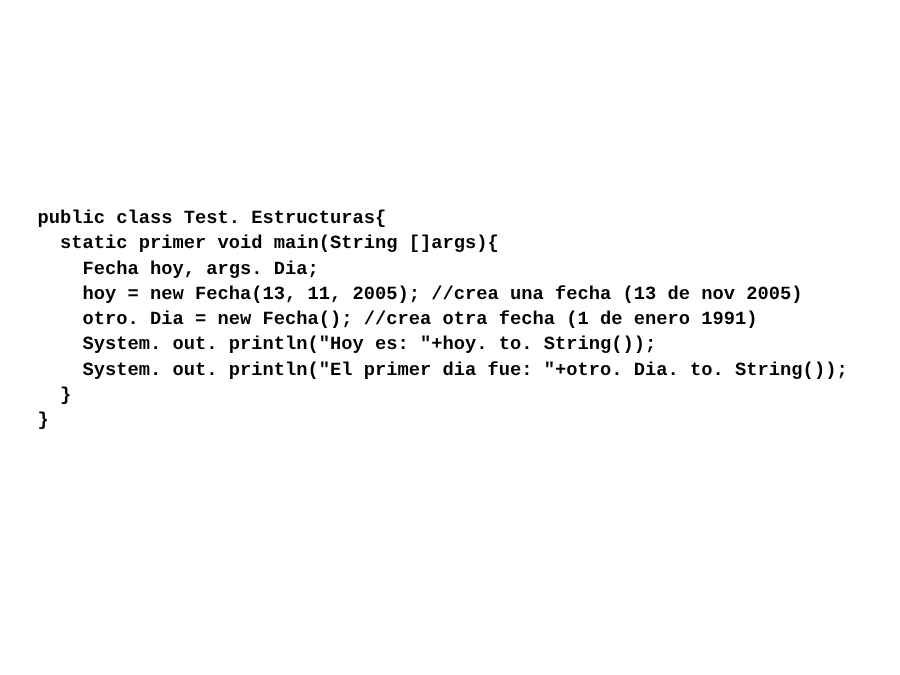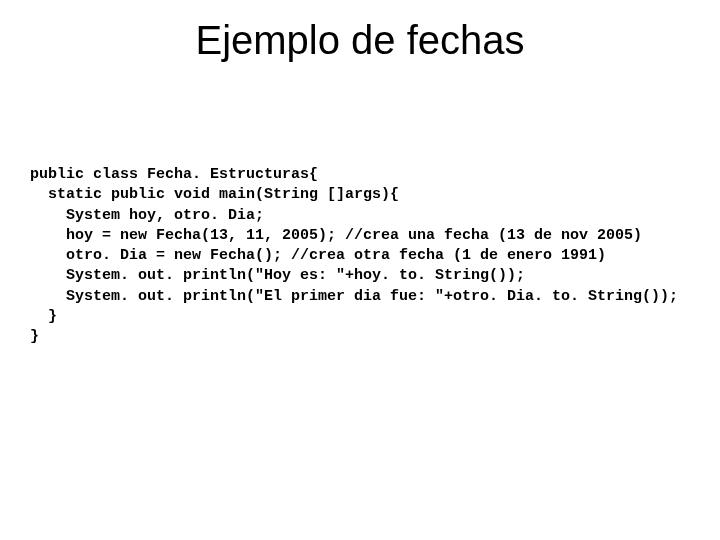--- a/index.html
+++ b/index.html
@@ -36,23 +36,22 @@
     line-height: 1.35;
     color: #000000;
     font-weight: bold;
     white-space: pre;
   }
 </style>
 </head>
 <body>
 
 <div class="slide">
-  <div class="title">Ejemplo de fechas</div>
-  <div class="code-block"><span>public class Fecha. Estructuras{</span>
-<span>  static public void main(String []args){</span>
-<span>    System hoy, otro. Dia;</span>
+  <div class="code-block"><span>public class Test. Estructuras{</span>
+<span>  static primer void main(String []args){</span>
+<span>    Fecha hoy, args. Dia;</span>
 <span>    hoy = new Fecha(13, 11, 2005); //crea una fecha (13 de nov 2005)</span>
 <span>    otro. Dia = new Fecha(); //crea otra fecha (1 de enero 1991)</span>
 <span>    System. out. println("Hoy es: "+hoy. to. String());</span>
 <span>    System. out. println("El primer dia fue: "+otro. Dia. to. String());</span>
 <span>  }</span>
 <span>}</span></div>
 </div>
 
 </body></html>

